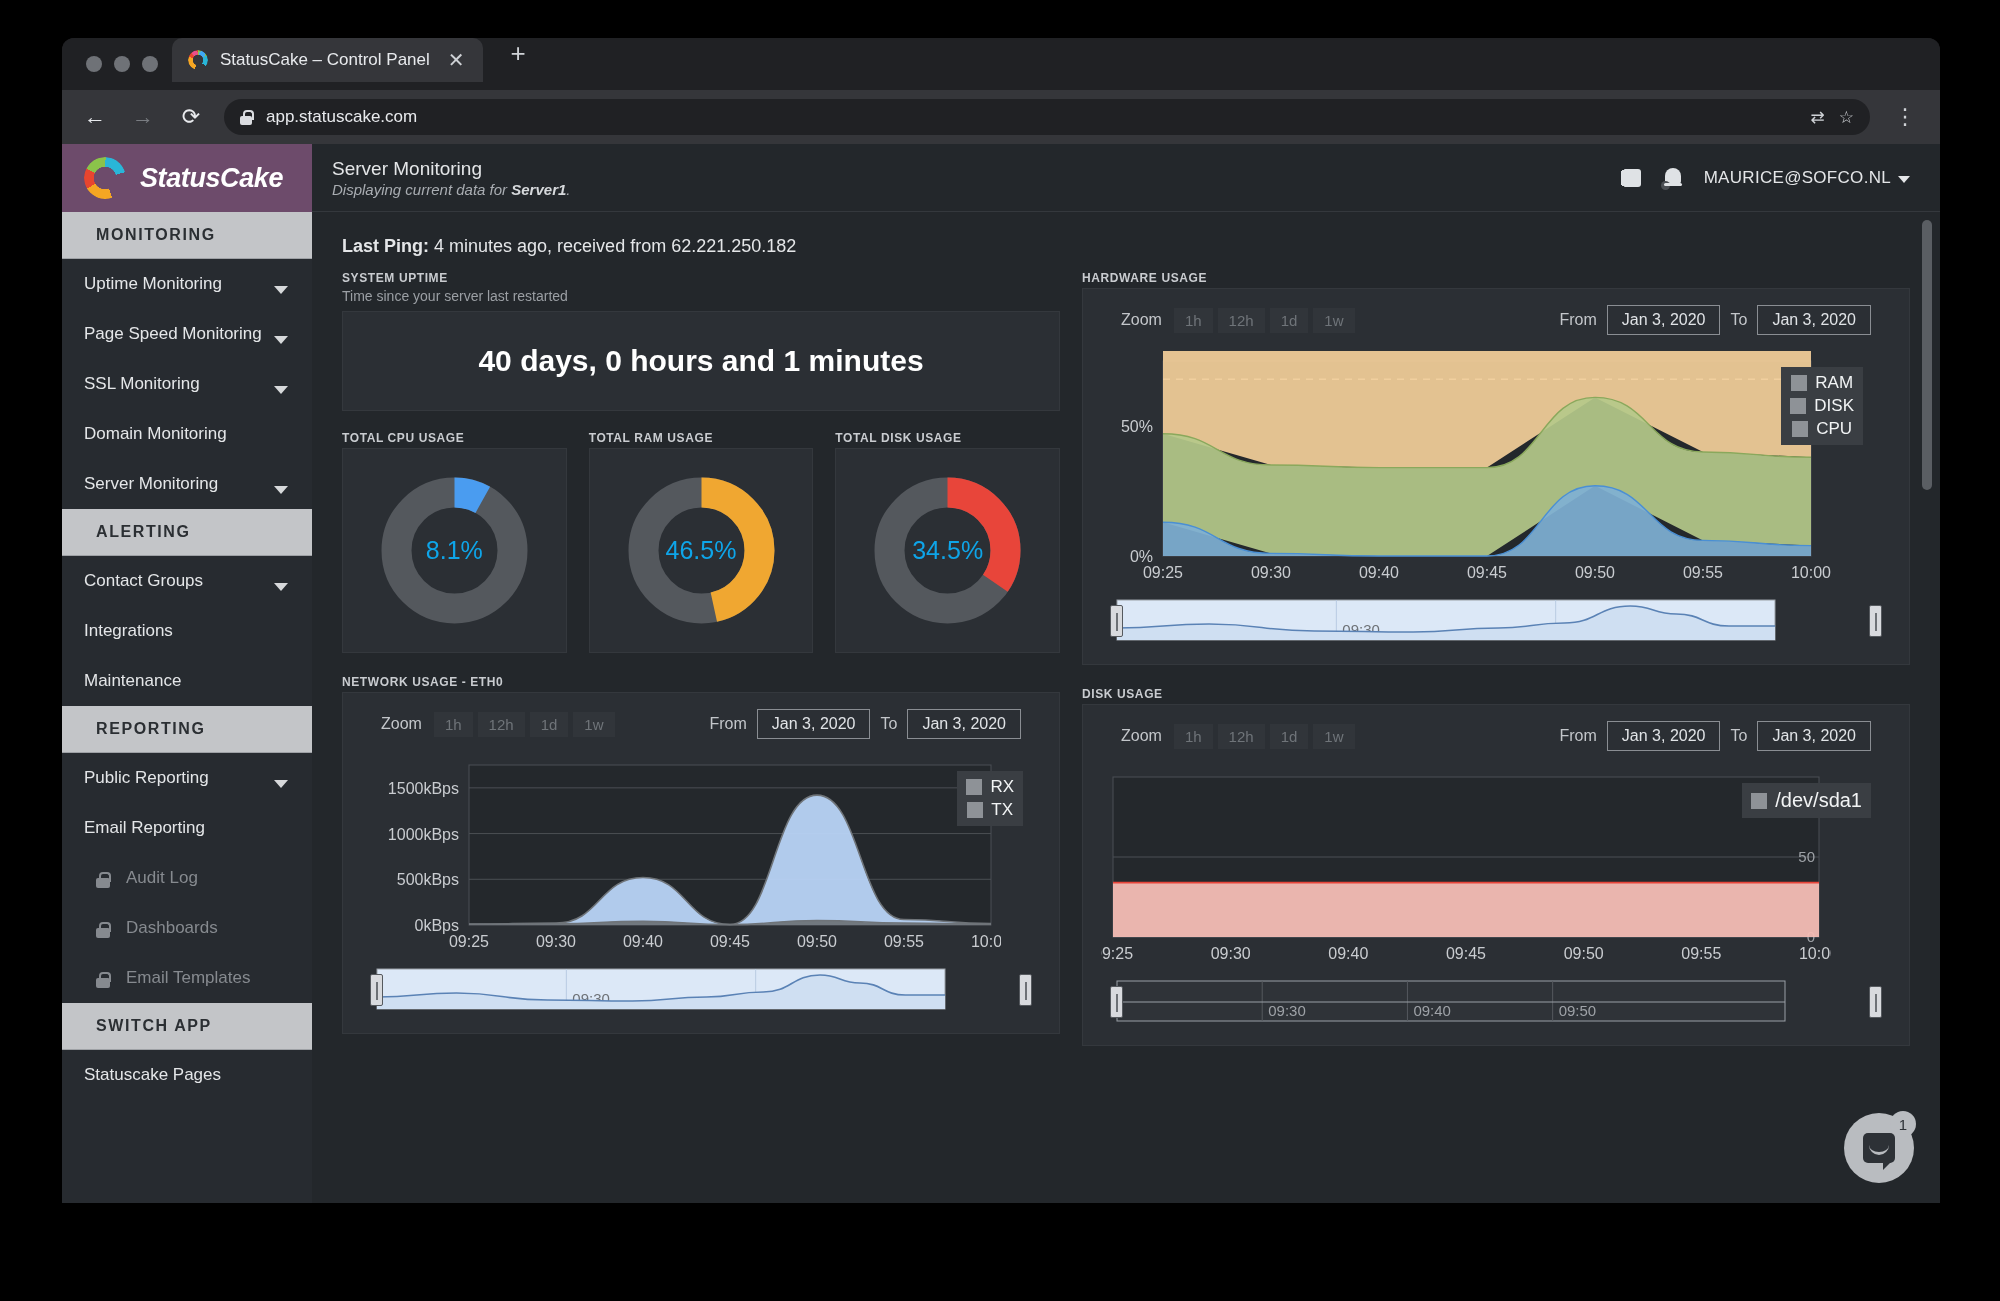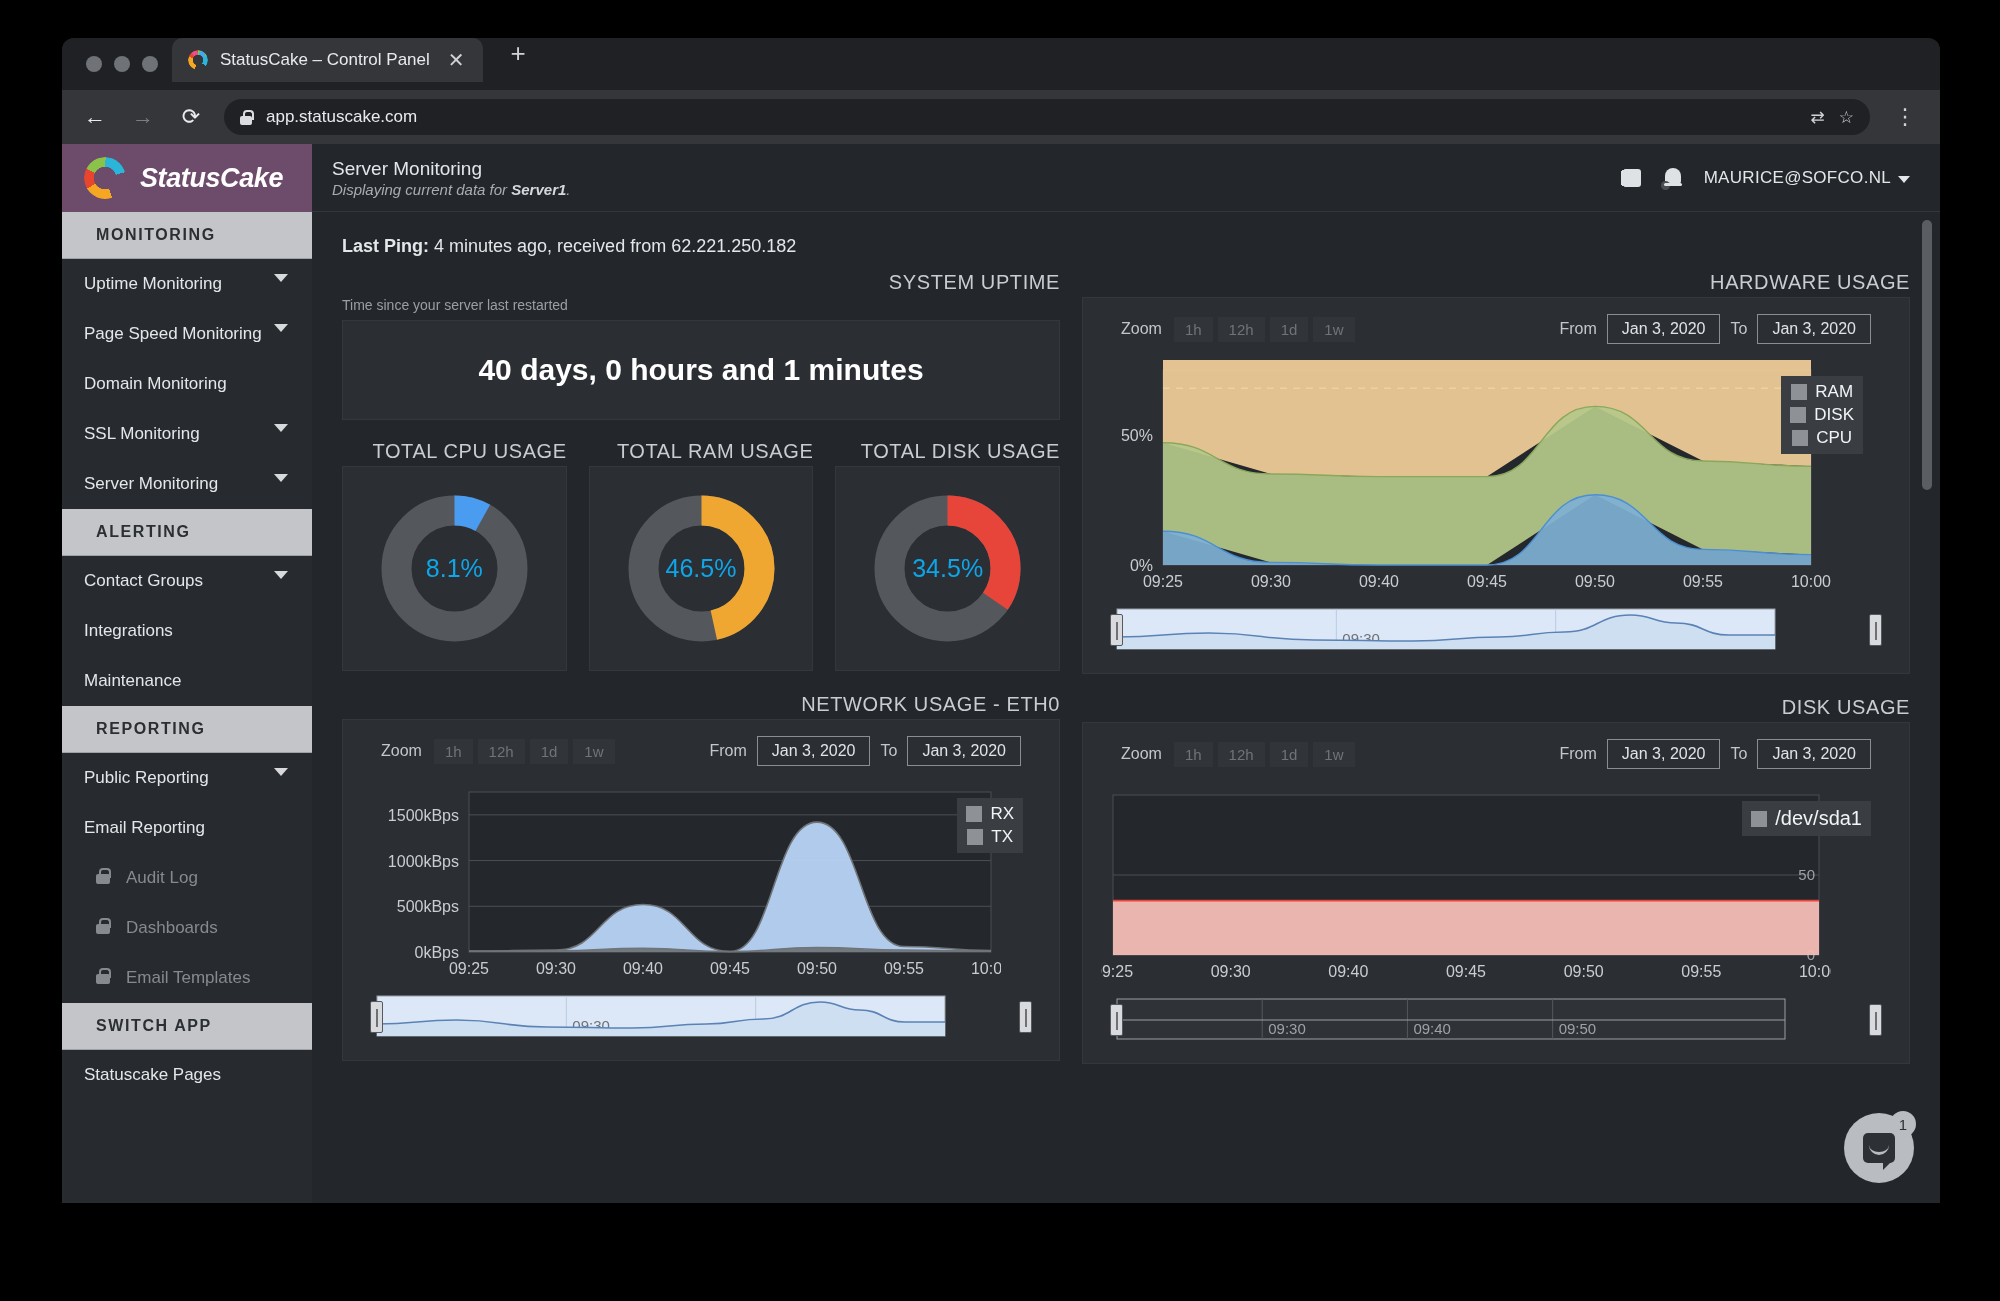--- a/index.html
+++ b/index.html
@@ -93,21 +93,21 @@
             mask: radial-gradient(circle, transparent 0 11px, #000 11.5px);
   }
   .logo-text { color: #fff; font-size: 27px; font-weight: bold; font-style: italic; letter-spacing: -.4px; }
   .nav-section {
     background: #c3c5c8; color: #2b2f33;
     font-size: 16px; font-weight: bold; letter-spacing: 1.6px;
     padding: 14px 0 14px 34px;
     border-bottom: 1px solid #9ea1a5;
   }
   .nav-item {
-    display: flex; align-items: flex-start;
+    display: flex; align-items: flex-end;
     padding: 15px 22px 15px 22px;
     color: #e4e6e8; font-size: 17px;
     cursor: pointer;
   }
   .nav-item.locked { color: #868a8f; padding-left: 34px; }
   .nav-item .label { flex: 1; }
   .caret {
     width: 0; height: 0; flex: 0 0 0;
     border-left: 7px solid transparent; border-right: 7px solid transparent;
     border-top: 8px solid #d7d9db; margin-right: 2px;
@@ -162,21 +162,21 @@
   }
 
   .scrollarea { flex: 1; padding: 24px 30px 0 20px; overflow: hidden; position: relative; }
   .lastping { color: #e4e6e8; font-size: 18px; margin-bottom: 14px; padding-left: 10px; }
   .lastping b { font-weight: bold; }
 
   .grid { display: flex; gap: 22px; padding-left: 10px; }
   .col-left { width: 718px; flex: 0 0 718px; }
   .col-right { flex: 1; }
 
-  .sec-title { color: #c9ccd0; font-size: 20px; font-weight: normal; letter-spacing: .6px; margin-bottom: 3px; text-align: right; }
+  .sec-title { color: #c9ccd0; font-size: 12px; font-weight: bold; letter-spacing: .6px; margin-bottom: 3px; }
   .sec-sub { color: #9b9fa4; font-size: 14px; margin-bottom: 7px; }
 
   .panel { background: #2b2f34; border: 1px solid #34383d; }
 
   .uptime-box {
     height: 100px; display: flex; align-items: center; justify-content: center;
     color: #fff; font-size: 30px; font-weight: bold;
   }
 
   .donuts { display: flex; gap: 22px; margin-top: 20px; }
@@ -304,25 +304,25 @@
           <div class="nav-section">MONITORING</div>
           <div class="nav-item">
             <span class="label">Uptime Monitoring</span>
             <span class="caret"></span>
           </div>
           <div class="nav-item">
             <span class="label">Page Speed Monitoring</span>
             <span class="caret"></span>
           </div>
           <div class="nav-item">
-            <span class="label">Domain Monitoring</span>
-          </div>
-          <div class="nav-item">
             <span class="label">SSL Monitoring</span>
             <span class="caret"></span>
+          </div>
+          <div class="nav-item">
+            <span class="label">Domain Monitoring</span>
           </div>
           <div class="nav-item">
             <span class="label">Server Monitoring</span>
             <span class="caret"></span>
           </div>
           <div class="nav-section">ALERTING</div>
           <div class="nav-item">
             <span class="label">Contact Groups</span>
             <span class="caret"></span>
           </div>

